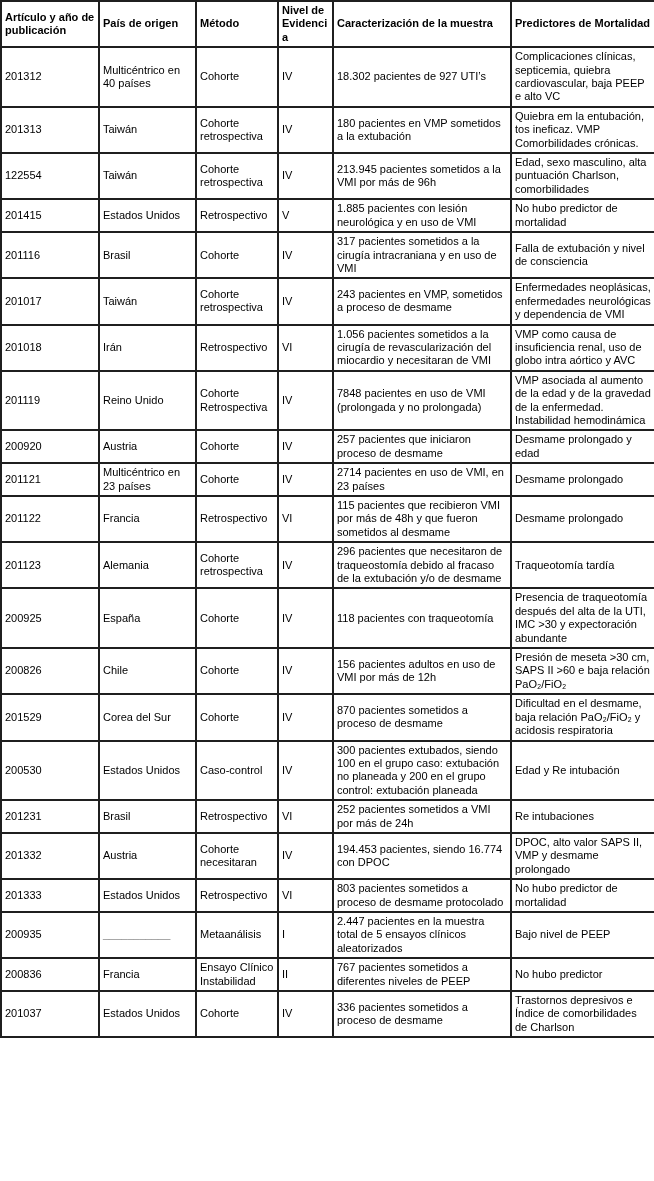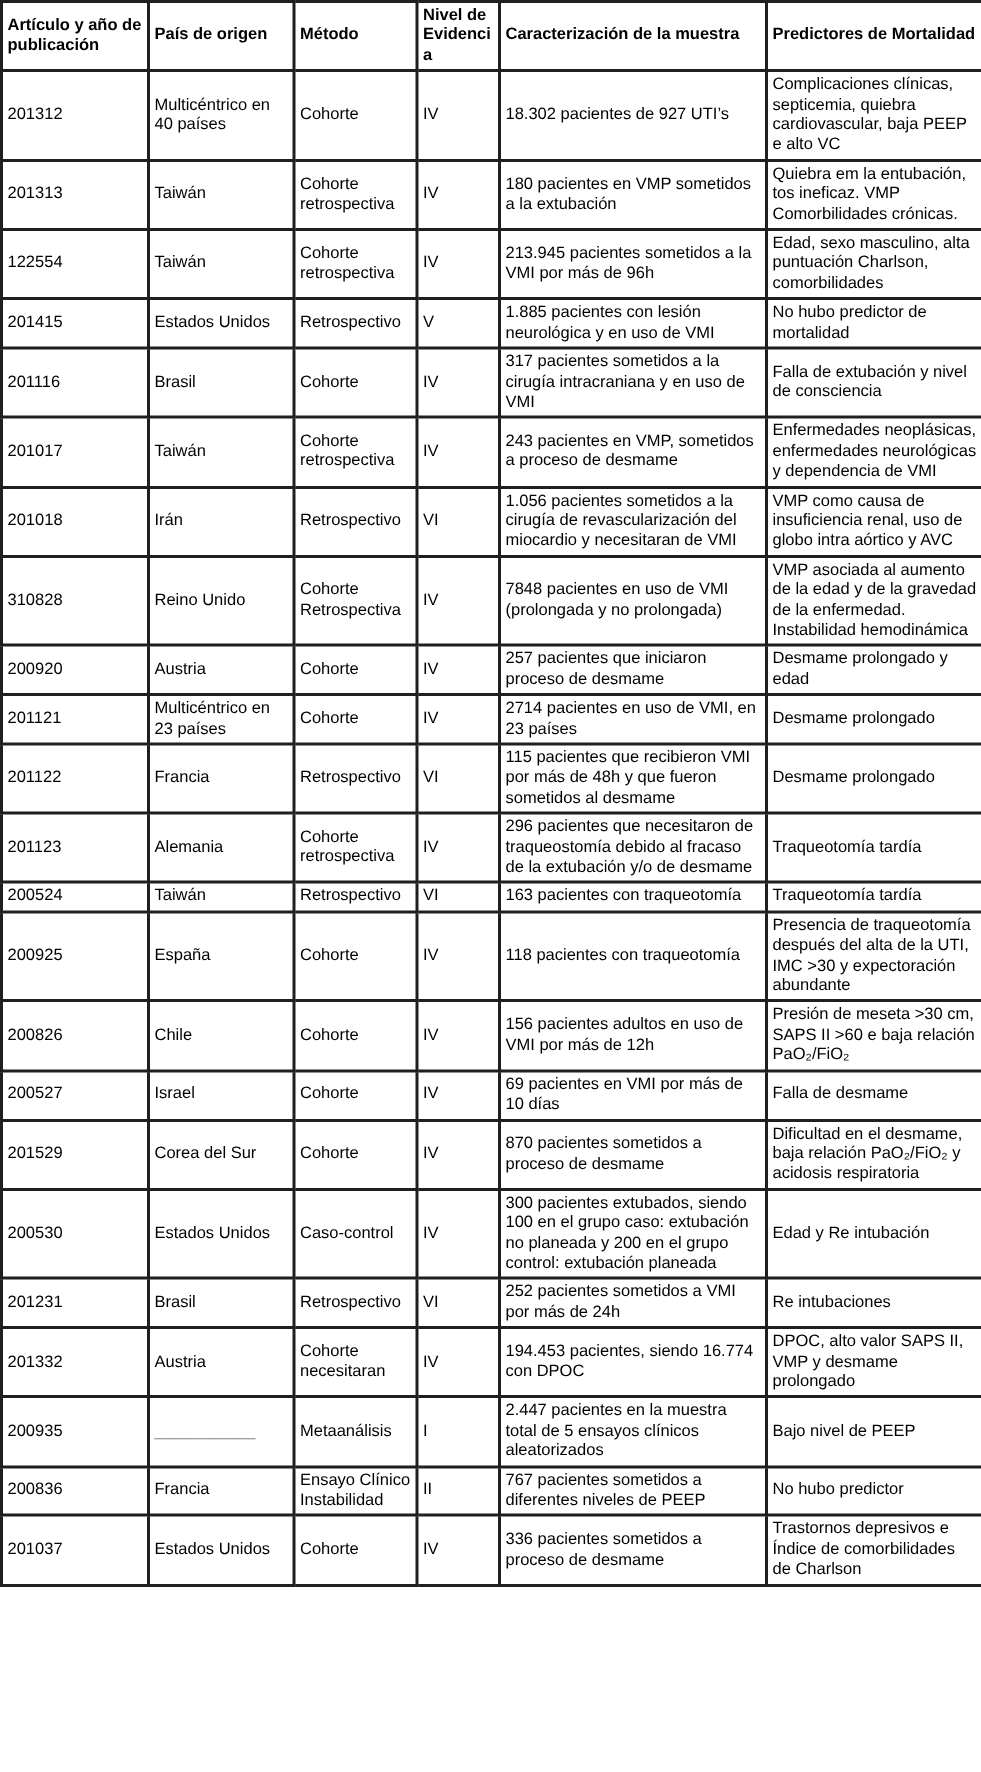--- a/index.html
+++ b/index.html
@@ -115,21 +115,21 @@
       </tr>
       <tr>
         <td>201018</td>
         <td>Irán</td>
         <td>Retrospectivo</td>
         <td>VI</td>
         <td>1.056 pacientes sometidos a la cirugía de revascularización del miocardio y necesitaran de VMI</td>
         <td>VMP como causa de insuficiencia renal, uso de globo intra aórtico y AVC</td>
       </tr>
       <tr>
-        <td>310828</td>
+        <td>201119</td>
         <td>Reino Unido</td>
         <td>Cohorte Retrospectiva</td>
         <td>IV</td>
         <td>7848 pacientes en uso de VMI (prolongada y no prolongada)</td>
         <td>VMP asociada al aumento de la edad y de la gravedad de la enfermedad. Instabilidad hemodinámica</td>
       </tr>
       <tr>
         <td>200920</td>
         <td>Austria</td>
         <td>Cohorte</td>
@@ -155,50 +155,34 @@
       </tr>
       <tr>
         <td>201123</td>
         <td>Alemania</td>
         <td>Cohorte retrospectiva</td>
         <td>IV</td>
         <td>296 pacientes que necesitaron de traqueostomía debido al fracaso de la extubación y/o de desmame</td>
         <td>Traqueotomía tardía</td>
       </tr>
       <tr>
-        <td>200524</td>
-        <td>Taiwán</td>
-        <td>Retrospectivo</td>
-        <td>VI</td>
-        <td>163 pacientes con traqueotomía</td>
-        <td>Traqueotomía tardía</td>
-      </tr>
-      <tr>
         <td>200925</td>
         <td>España</td>
         <td>Cohorte</td>
         <td>IV</td>
         <td>118 pacientes con traqueotomía</td>
         <td>Presencia de traqueotomía después del alta de la UTI, IMC &gt;30 y expectoración abundante</td>
       </tr>
       <tr>
         <td>200826</td>
         <td>Chile</td>
         <td>Cohorte</td>
         <td>IV</td>
         <td>156 pacientes adultos en uso de VMI por más de 12h</td>
         <td>Presión de meseta &gt;30 cm, SAPS II &gt;60 e baja relación PaO₂/FiO₂</td>
-      </tr>
-      <tr>
-        <td>200527</td>
-        <td>Israel</td>
-        <td>Cohorte</td>
-        <td>IV</td>
-        <td>69 pacientes en VMI por más de 10 días</td>
-        <td>Falla de desmame</td>
       </tr>
       <tr>
         <td>201529</td>
         <td>Corea del Sur</td>
         <td>Cohorte</td>
         <td>IV</td>
         <td>870 pacientes sometidos a proceso de desmame</td>
         <td>Dificultad en el desmame, baja relación PaO₂/FiO₂ y acidosis respiratoria</td>
       </tr>
       <tr>
@@ -217,20 +201,28 @@
         <td>252 pacientes sometidos a VMI por más de 24h</td>
         <td>Re intubaciones</td>
       </tr>
       <tr>
         <td>201332</td>
         <td>Austria</td>
         <td>Cohorte necesitaran</td>
         <td>IV</td>
         <td>194.453 pacientes, siendo 16.774 con DPOC</td>
         <td>DPOC, alto valor SAPS II, VMP y desmame prolongado</td>
+      </tr>
+      <tr>
+        <td>201333</td>
+        <td>Estados Unidos</td>
+        <td>Retrospectivo</td>
+        <td>VI</td>
+        <td>803 pacientes sometidos a proceso de desmame protocolado</td>
+        <td>No hubo predictor de mortalidad</td>
       </tr>
       <tr>
         <td>200935</td>
         <td class="placeholder-line">___________</td>
         <td>Metaanálisis</td>
         <td>I</td>
         <td>2.447 pacientes en la muestra total de 5 ensayos clínicos aleatorizados</td>
         <td>Bajo nivel de PEEP</td>
       </tr>
       <tr>

